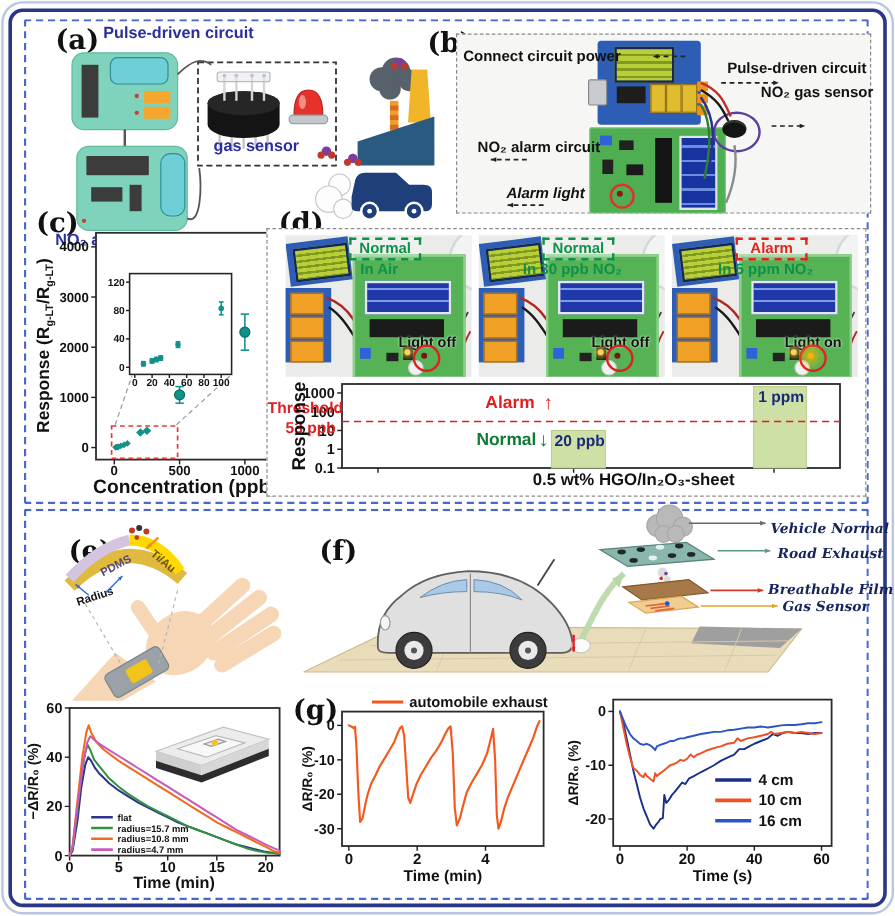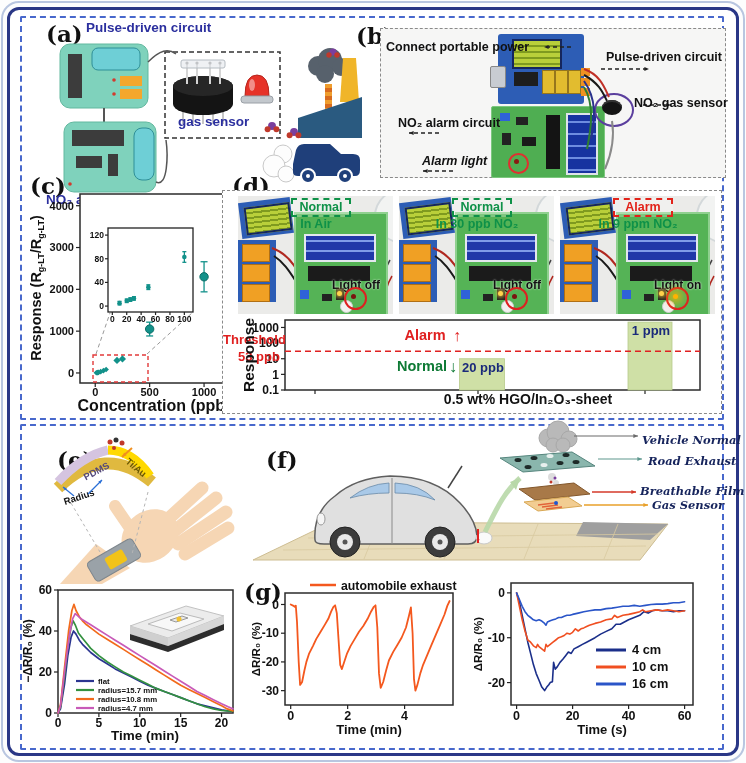--- a/index.html
+++ b/index.html
@@ -166,23 +166,23 @@
         <line x1="220" y1="40" x2="268" y2="40" stroke="#222" stroke-width="1.4" stroke-dasharray="4 3"></line>
         <path d="M268 40L263.3946950299856 41.94709171154325L263.3946950299856 38.05290828845675Z" fill="#222"></path>
         <line x1="262" y1="76" x2="290" y2="76" stroke="#222" stroke-width="1.4" stroke-dasharray="4 3"></line>
         <path d="M290 76L285.3946950299856 77.94709171154325L285.3946950299856 74.05290828845675Z" fill="#222"></path>
         <line x1="58" y1="104" x2="28" y2="104" stroke="#222" stroke-width="1.4" stroke-dasharray="4 3"></line>
         <path d="M28 104L32.60530497001442 102.05290828845675L32.60530497001443 105.94709171154325Z" fill="#222"></path>
         <line x1="72" y1="142" x2="42" y2="142" stroke="#222" stroke-width="1.4" stroke-dasharray="4 3"></line>
         <path d="M42 142L46.60530497001442 140.05290828845673L46.60530497001443 143.94709171154327Z" fill="#222"></path>
       </svg>
   </div>
-  <div class="blabel" style="left:386px;top:40px;">Connect portable power</div>
+  <div class="blabel" style="left:386px;top:40px;">Connect circuit power</div>
   <div class="blabel" style="left:606px;top:50px;">Pulse-driven circuit</div>
-  <div class="blabel" style="left:634px;top:96px;">NO₂ gas sensor</div>
+  <div class="blabel" style="left:634px;top:70px;">NO₂ gas sensor</div>
   <div class="blabel" style="left:398px;top:116px;">NO₂ alarm circuit</div>
   <div class="blabel" style="left:422px;top:154px;font-style:italic;">Alarm light</div>
 
   <svg id="svg-c" style="left:26px;top:180px;" width="214" height="238">
       <rect x="54" y="14" width="148" height="189" fill="#fff" stroke="#2b2b2b" stroke-width="1.5"></rect>
       <line x1="69.23529411764706" y1="203" x2="69.23529411764706" y2="207" stroke="#222" stroke-width="1.2"></line>
       <text x="69.23529411764706" y="216" text-anchor="middle" font-size="11" font-weight="700" fill="#111">0</text>
       <line x1="123.6470588235294" y1="203" x2="123.6470588235294" y2="207" stroke="#222" stroke-width="1.2"></line>
       <text x="123.6470588235294" y="216" text-anchor="middle" font-size="11" font-weight="700" fill="#111">500</text>
       <line x1="178.05882352941177" y1="203" x2="178.05882352941177" y2="207" stroke="#222" stroke-width="1.2"></line>
@@ -350,21 +350,21 @@
       </svg>
     <div class="gpcb">
       <div class="lcdb"></div>
         <div class="ic"></div>
       <div style="position:absolute;left:4px;top:76px;width:9px;height:9px;background:#2f62d8;"></div>
       <div style="position:absolute;left:26px;top:80px;width:10px;height:7px;background:#222;"></div>
       <div style="position:absolute;left:40px;top:74px;width:8px;height:12px;background:#222;"></div>
       <div style="position:absolute;left:44px;top:86px;width:11px;height:11px;border-radius:50%;background:#f1f1ef;border:1px solid #cfcfcf;"></div>
     </div>
     <div class="status-box" style="color: rgb(226, 35, 26); border-color: rgb(226, 35, 26);">Alarm</div>
-    <div class="condition">In 9 ppm NO₂</div>
+    <div class="condition">In 5 ppm NO₂</div>
     <div class="light-label">Light on</div>
     <div class="yled"></div>
     <div class="red-ring"></div>
     <div class="led" style="background: rgb(255, 179, 0); box-shadow: rgba(255, 176, 0, 0.85) 0px 0px 8px 4px;"></div>
   </div>
 
   <svg id="svg-d" style="left:218px;top:314px;" width="508" height="98">
       <rect x="67" y="6" width="415" height="70" fill="#fff" stroke="#2b2b2b" stroke-width="1.5"></rect>
       <line x1="67" y1="76" x2="63" y2="76" stroke="#222" stroke-width="1.2"></line>
       <text x="61" y="80.2" text-anchor="end" font-size="12" font-weight="700" fill="#111">0.1</text>

